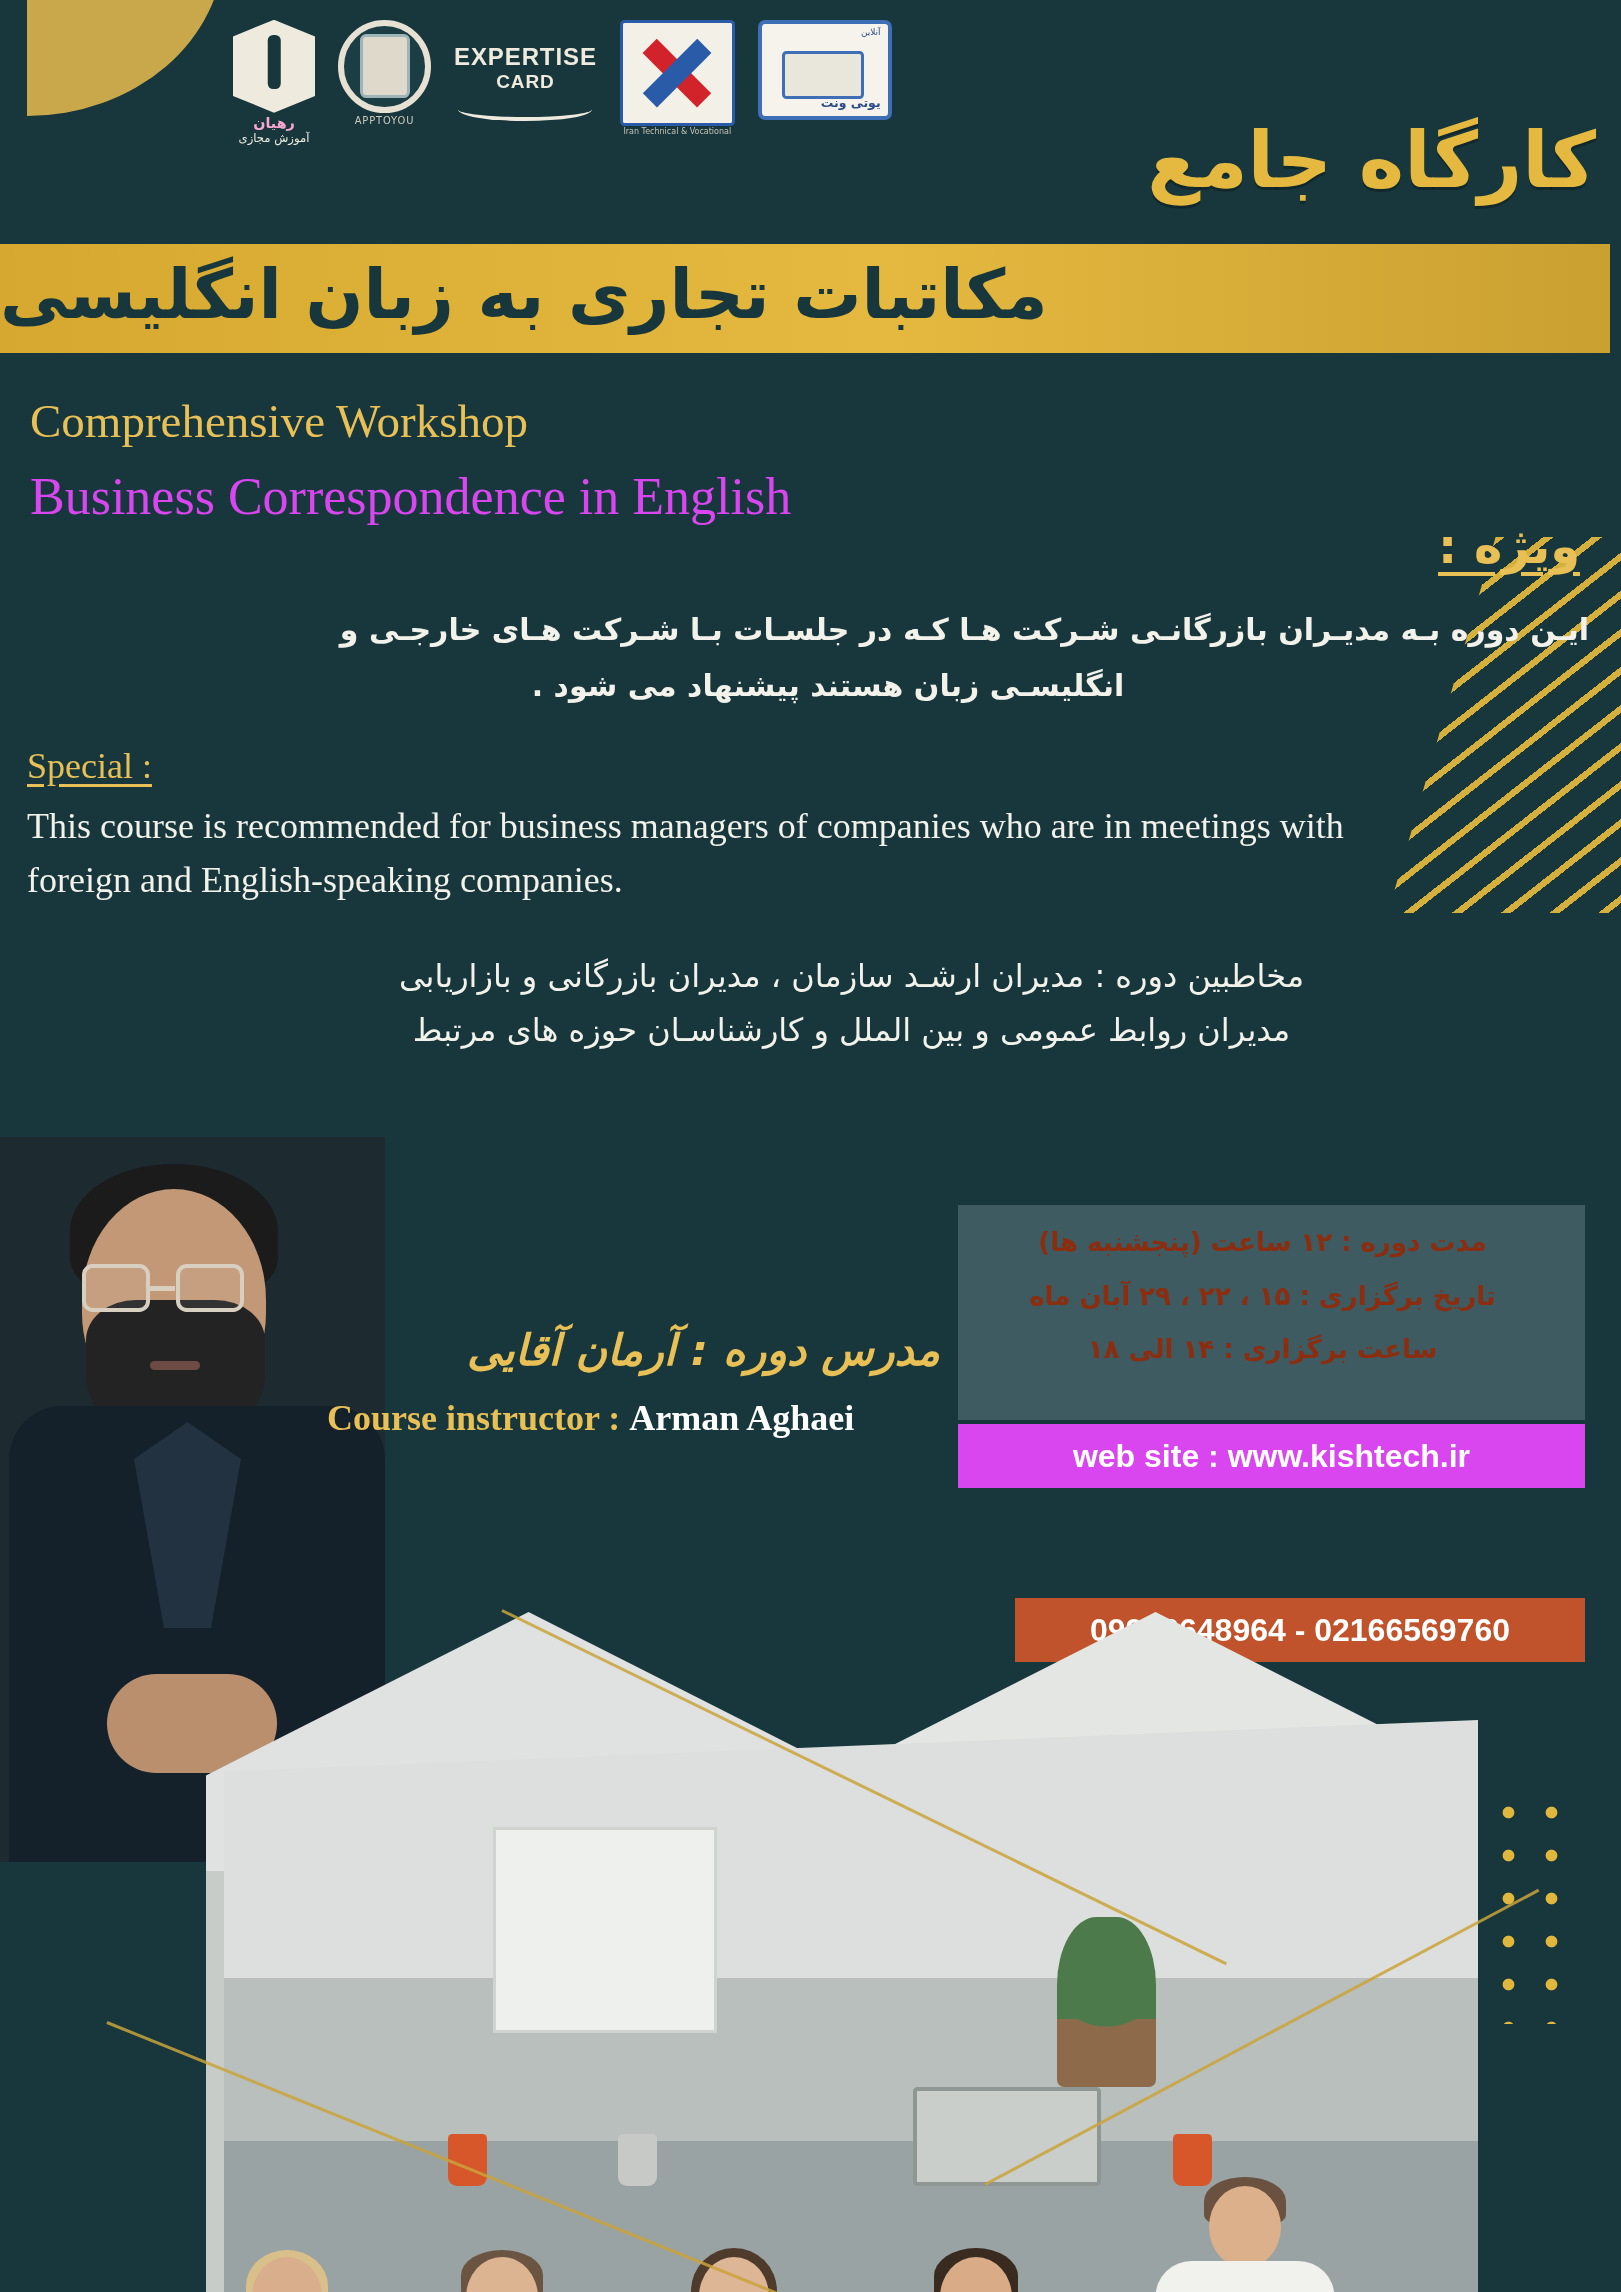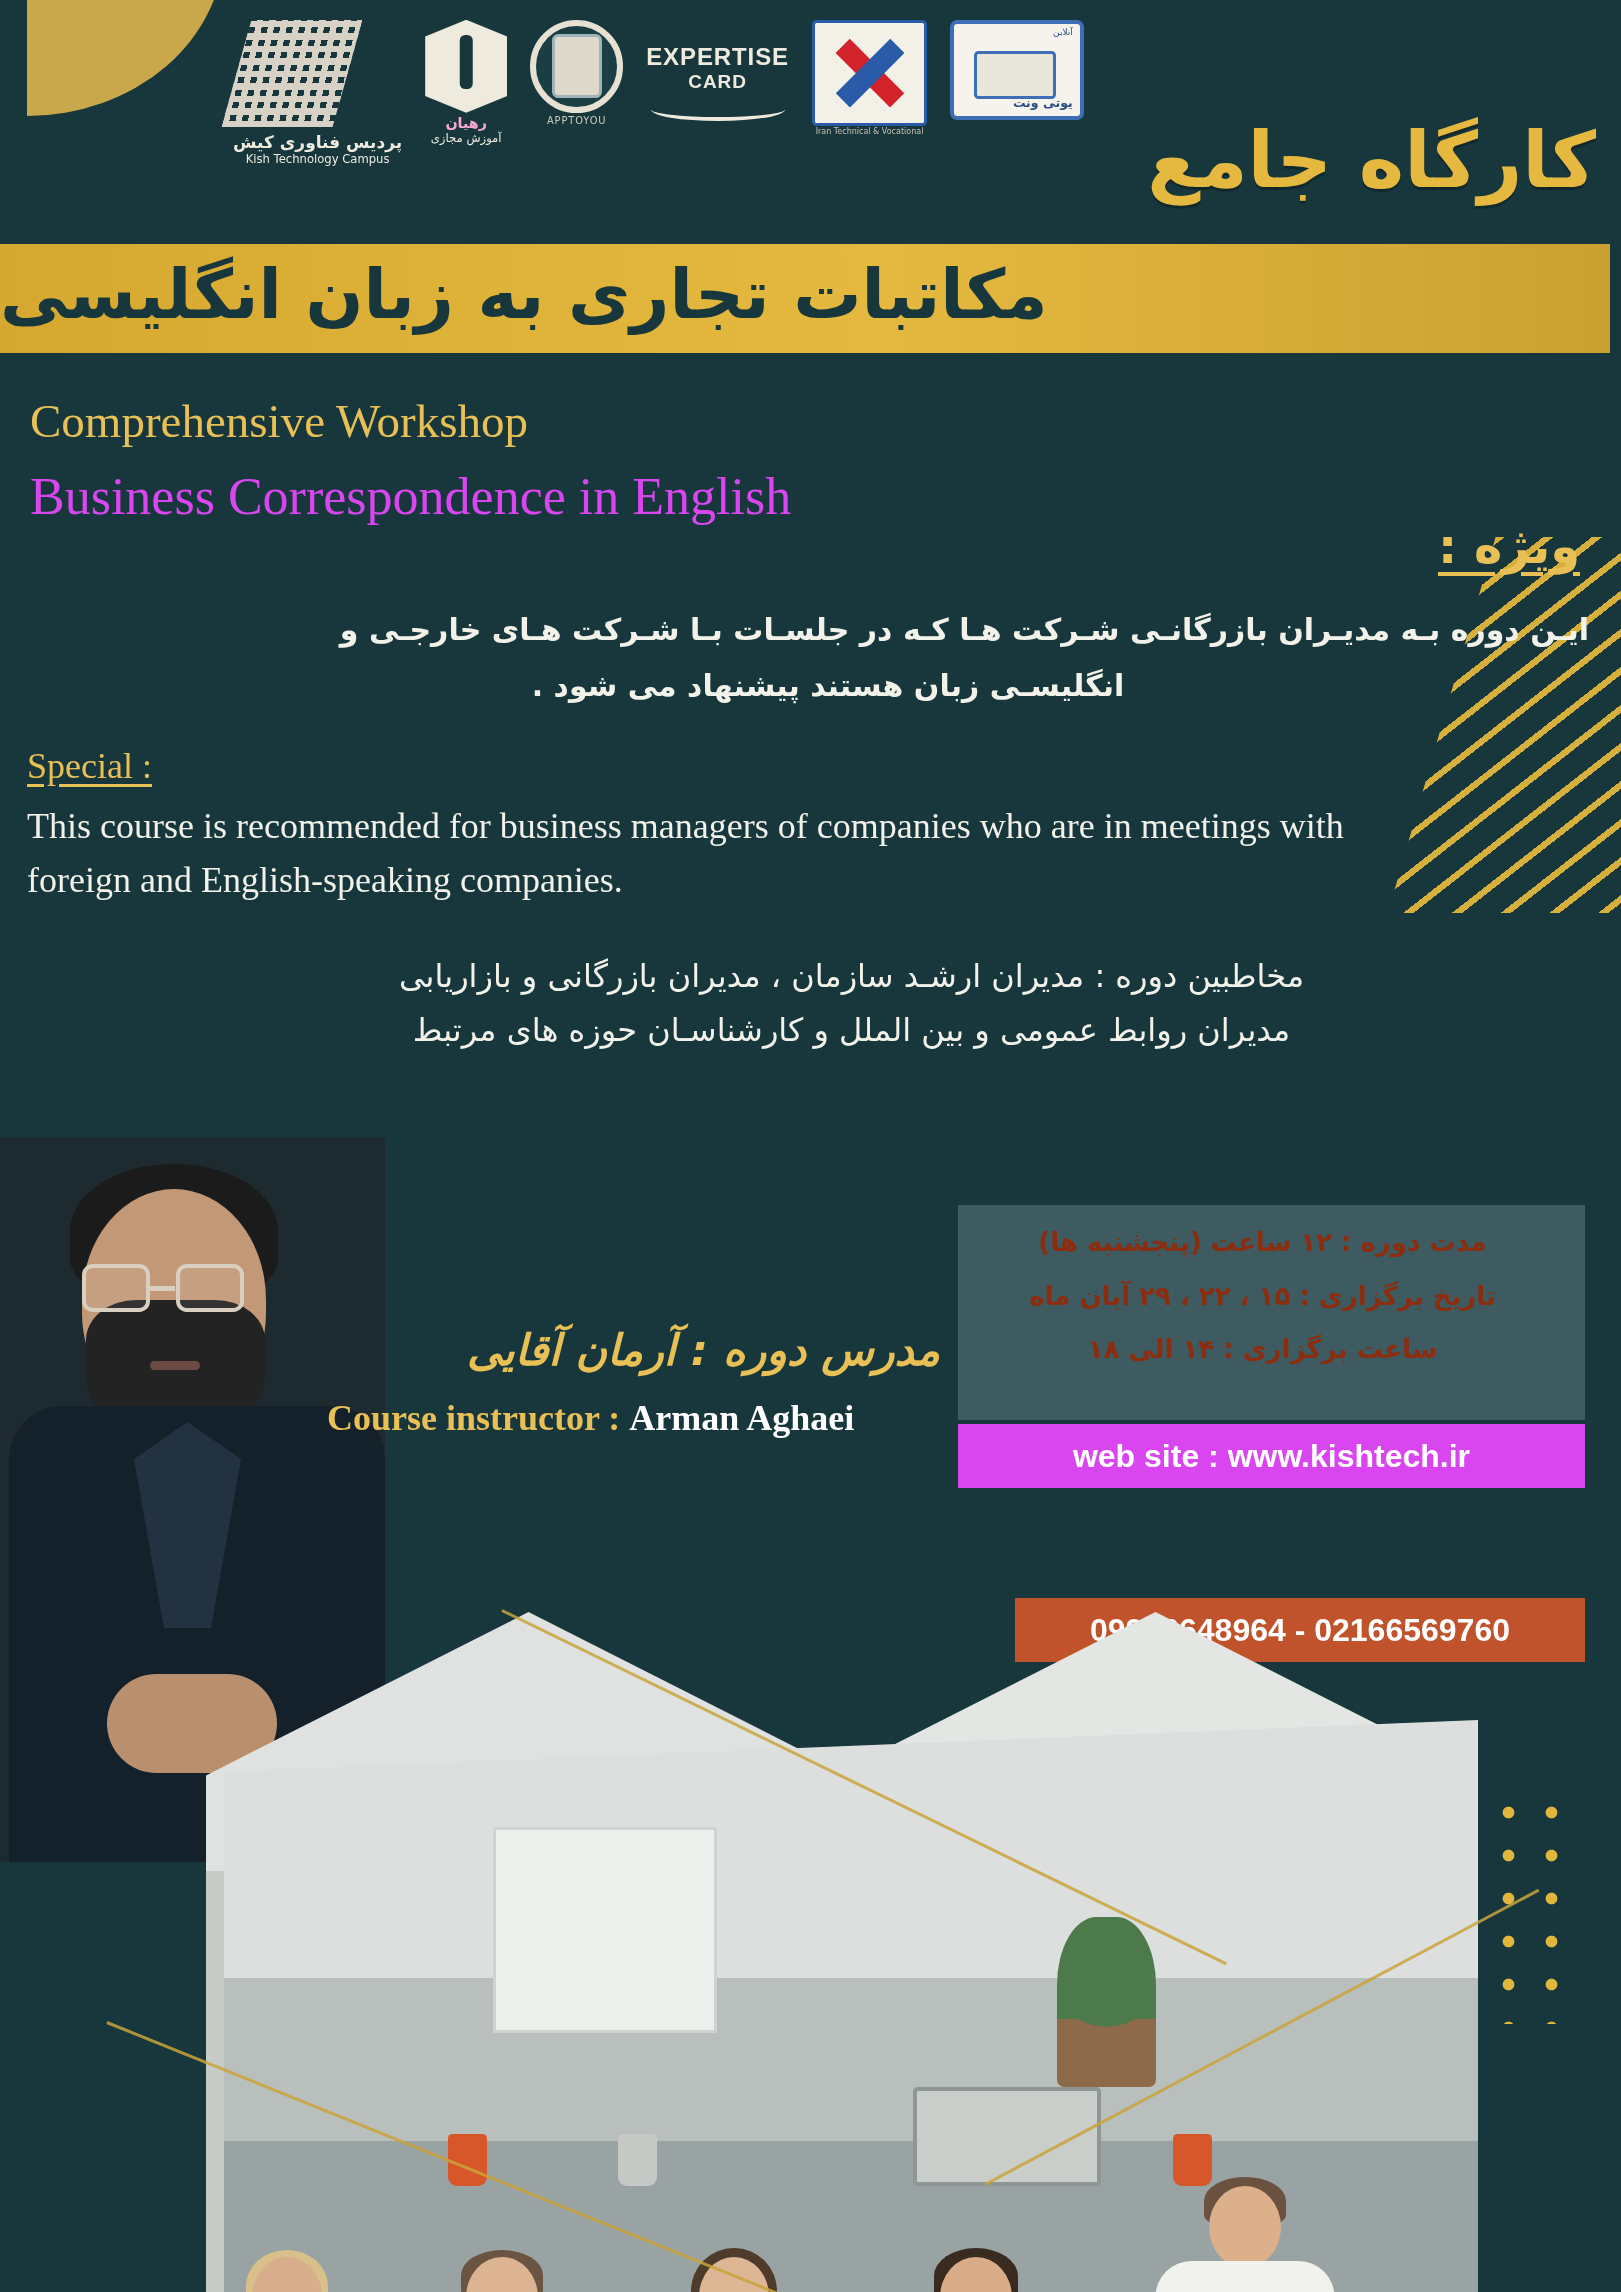--- a/index.html
+++ b/index.html
@@ -375,25 +375,20 @@
 </head>
 <body>
 
 <div id="poster">
 
   <div class="arc-tl2"></div>
   <div class="arc-tl"></div>
 
   <div class="logos">
 
-    <div class="logo logo-kish">
-      <div class="grid"></div>
-      <div class="cap-fa">پردیس فناوری کیش</div>
-      <div class="cap-en">Kish Technology Campus</div>
-    </div>
 
     <div class="logo logo-rahyan">
       <div class="mark"></div>
       <div class="cap1">رهیان</div>
       <div class="cap2">آموزش مجازی</div>
     </div>
 
     <div class="logo logo-circle">
       <div class="ring">
           <div class="inner"></div>

